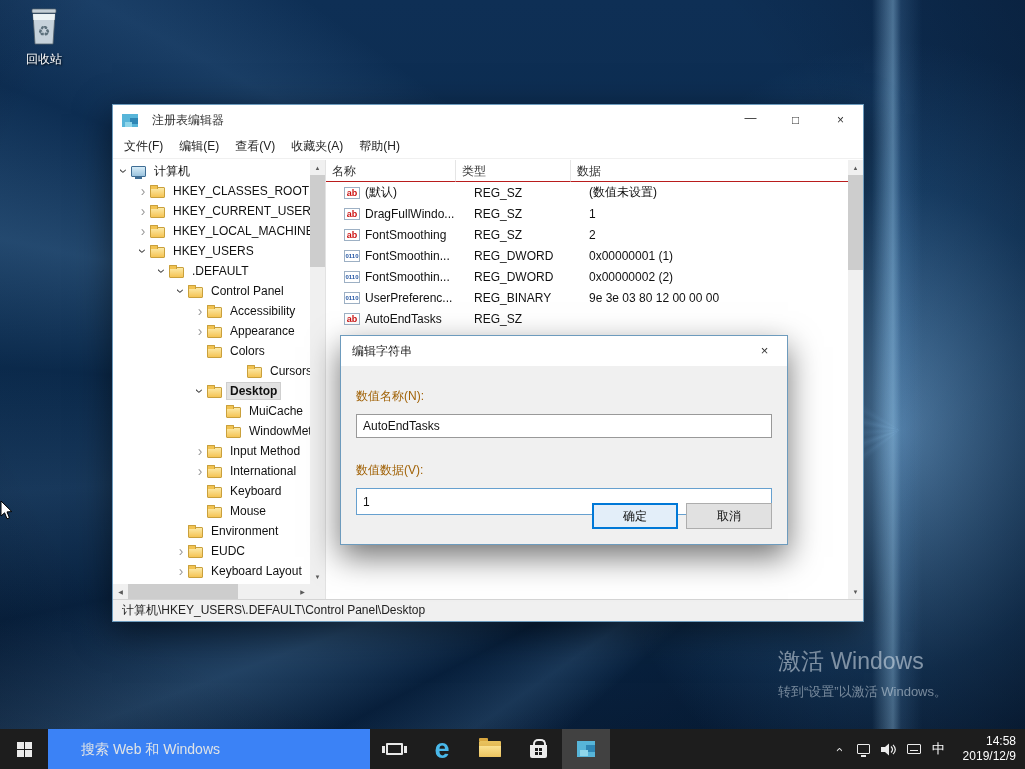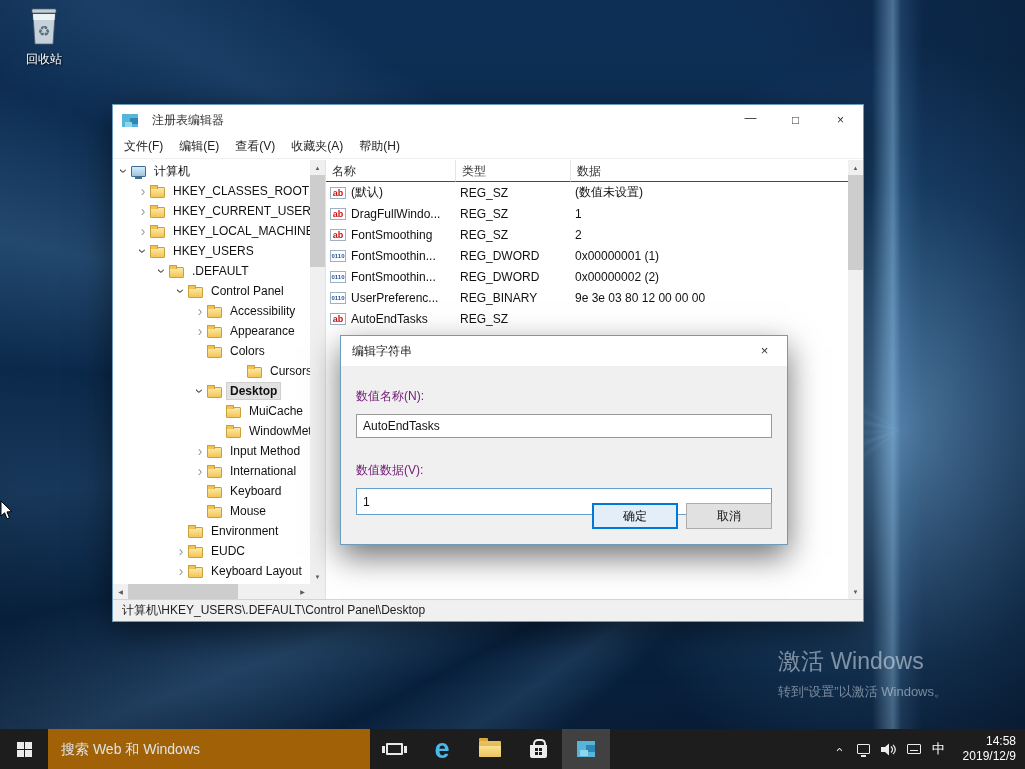--- a/index.html
+++ b/index.html
@@ -75,54 +75,54 @@
 
   
   .list-pane { flex:1; position:relative; overflow:hidden; }
   .list-header { display:flex; height:22px; font-size:12px; color:#333; }
   .hcell { padding:3px 6px; border-right:1px solid #e5e5e5; border-bottom:1px solid #b91c1c; }
   .col-name { width:130px; flex:none; }
   .col-type { width:115px; flex:none; }
   .col-data { flex:1; }
   .list-rows { position:absolute; top:22px; left:0; right:15px; bottom:0; overflow:hidden; }
   .list-row { display:flex; height:21px; align-items:center; font-size:12px; color:#111; }
-  .cell { padding:0 4px; display:flex; align-items:center; overflow:hidden; white-space:nowrap; }
+  .cell { padding:0 18px; display:flex; align-items:center; overflow:hidden; white-space:nowrap; }
   .reg-icon { flex:none; width:16px; height:12px; border:1px solid #9db0c4; background:#fff; margin-right:5px; text-align:center; font-weight:bold; display:flex; align-items:center; justify-content:center; }
   .reg-icon.string { color:#cc1111; font-size:9px; }
   .reg-icon.binary { color:#2456a4; font-size:6px; letter-spacing:0px; }
   .list-vscroll { top:0; bottom:0; }
   .list-vscroll .up { top:0; } .list-vscroll .down { bottom:0; }
   .list-vscroll .sb-thumb { left:0; top:15px; width:15px; height:95px; }
 
   .statusbar { position:absolute; left:0; right:0; bottom:0; height:22px; background:#f0f0f0; border-top:1px solid #d4d4d4; display:flex; align-items:center; padding-left:9px; font-size:12px; color:#222; }
 
   
   .dialog {
     position:absolute; left:340px; top:335px; width:448px; height:210px;
     background:#f0f0f0; border:1px solid #6d9bbd; box-shadow:0 12px 30px rgba(0,0,0,.55); z-index:20;
   }
   .dialog-title { height:30px; background:#fff; display:flex; align-items:center; padding-left:11px; font-size:12px; color:#222; }
   .dialog-close { position:absolute; top:0; right:0; width:45px; height:29px; display:flex; align-items:center; justify-content:center; font-size:13px; color:#333; }
   .dialog-body { padding:0 15px; }
-  .dlg-label { font-size:12px; color:#701a75; margin-top:22px; }
+  .dlg-label { font-size:12px; color:#a16207; margin-top:22px; }
   .dlg-label.second { margin-top:24px; }
   .dlg-input { display:block; width:100%; font-family:inherit; font-size:12px; color:#111; background:#fff; padding:2px 6px; margin-top:9px; }
   .dlg-input.name { height:24px; border:1px solid #999; }
   .dlg-input.value { height:27px; border:1px solid #66a0cf; outline:none; }
   .dlg-buttons { position:absolute; right:15px; bottom:15px; display:flex; gap:8px; }
   .btn { width:86px; height:26px; display:flex; align-items:center; justify-content:center; font-size:12px; color:#111; }
   .btn-ok { background:#e3eef9; border:2px solid #0078d7; }
   .btn-cancel { background:#e1e1e1; border:1px solid #adadad; }
 
   
   .taskbar { position:absolute; left:0; right:0; bottom:0; height:40px; background:#1d1d1d; display:flex; align-items:stretch; z-index:50; }
   .tb-btn { width:48px; display:flex; align-items:center; justify-content:center; flex:none; }
   .winlogo { display:grid; grid-template-columns:7px 7px; grid-template-rows:7px 7px; gap:1px; }
   .winlogo i { background:#ececec; }
-  .search-box { width:322px; flex:none; background:#a16207; display:flex; align-items:center; }
+  .search-box { width:322px; flex:none; background:#3b82f6; display:flex; align-items:center;padding-left:20px; }
   .search-box input { width:100%; height:100%; background:transparent; border:none; outline:none; color:#e8e8e8; font-size:14px; padding-left:13px; font-family:inherit; }
   .search-box input::placeholder { color:#dfe3e6; opacity:1; }
   .taskview-glyph { width:17px; height:12px; border:2px solid #e8e8e8; border-radius:1px; position:relative; }
   .taskview-glyph::before { content:""; position:absolute; left:-6px; top:1px; width:3px; height:7px; background:#e8e8e8; }
   .taskview-glyph::after { content:""; position:absolute; right:-6px; top:1px; width:3px; height:7px; background:#e8e8e8; }
   .edge-glyph { font-size:27px; font-weight:bold; color:#49b8ea; line-height:27px; }
   .tb-folder { width:22px; height:16px; background:linear-gradient(#e9c35f,#d9a73f); border-radius:1px; position:relative; }
   .tb-folder::before { content:""; position:absolute; top:-3px; left:0; width:9px; height:3px; background:#d9a73f; border-radius:1px 1px 0 0; }
   .tb-folder::after { content:""; position:absolute; left:0; bottom:0; width:100%; height:11px; background:linear-gradient(#fbe291,#edc45f); border-radius:0 0 1px 1px; }
   .store-glyph { width:17px; height:13px; background:#ececec; border-radius:0 0 2px 2px; position:relative; margin-top:5px; }

